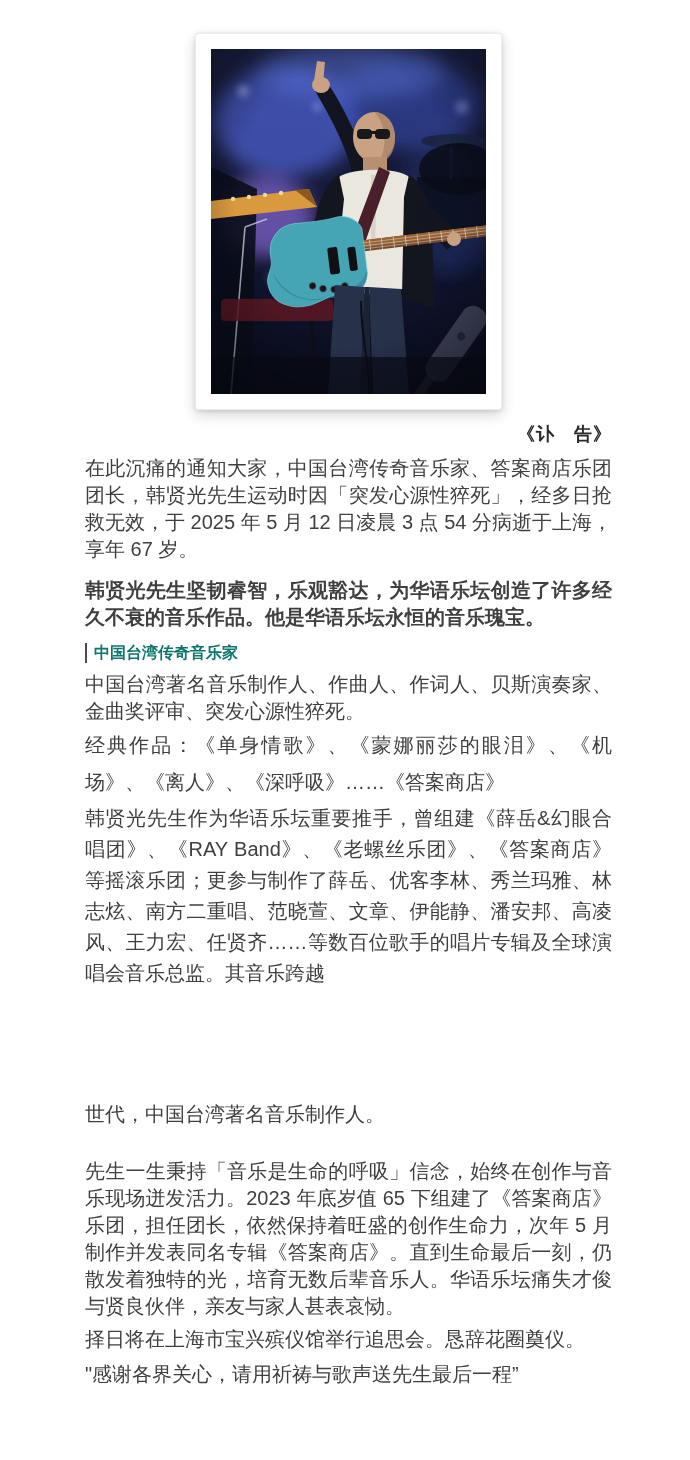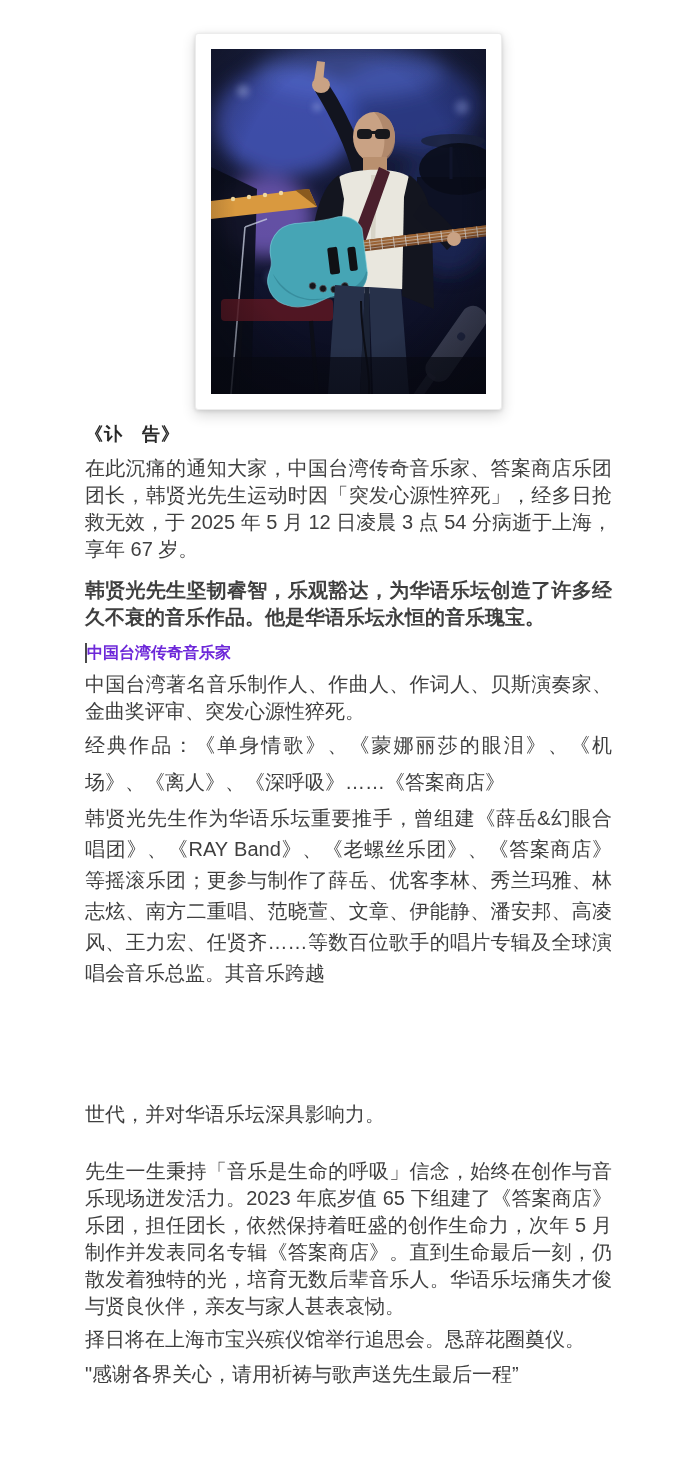--- a/index.html
+++ b/index.html
@@ -21,21 +21,21 @@
     width: 307px;
     padding: 15px;
     background: #ffffff;
     margin: 0 auto;
     border: 1px solid #ececec;
     border-radius: 3px;
     box-shadow: 0 5px 14px rgba(0,0,0,0.16), 0 1px 4px rgba(0,0,0,0.12);
   }
   .photo-frame svg { display: block; }
   .doc-title {
-    text-align: left;
+    text-align: right;
     font-size: 18px;
     font-weight: bold;
     color: #2a2a2a;
     letter-spacing: 1px;
     margin: 12px 0 0 0;
     line-height: 25px;
   }
   .para {
     font-size: 20px;
     line-height: 27px;
@@ -47,23 +47,24 @@
   .para.bio      { margin-top: 8px; }
   .para.works    { line-height: 37px; margin-top: 2px; }
   .para.career   { line-height: 31px; margin-top: 2px; }
   .para.continuation { margin-top: 0; }
   .para.legacy   { margin-top: 30px; }
   .para.memorial { margin-top: 6px; }
   .para.quote    { margin-top: 8px; }
   .section-heading {
     font-size: 16px;
     font-weight: bold;
-    color: #6d28d9;
+    color: #0f766e;
     margin: 12px 0 0 0;
     line-height: 20px;
+    padding-left: 7px;
     border-left: 2px solid #4a4a4a;
   }
   .spacer-gap { height: 112px; }
   .signature {
     margin: 76px 0 0 345px;
     font-size: 15px;
     color: #3f3f3f;
   }
   .signature .sig-line { line-height: 27px; margin-bottom: 12px; }
 </style>
@@ -216,21 +217,21 @@
   <h3 class="section-heading">中国台湾传奇音乐家</h3>
 
   <p class="para bio">中国台湾著名音乐制作人、作曲人、作词人、贝斯演奏家、金曲奖评审、突发心源性猝死。</p>
 
   <p class="para works">经典作品：《单身情歌》、《蒙娜丽莎的眼泪》、《机场》、《离人》、《深呼吸》……《答案商店》</p>
 
   <p class="para career">韩贤光先生作为华语乐坛重要推手，曾组建《薛岳&amp;幻眼合唱团》、《RAY Band》、《老螺丝乐团》、《答案商店》等摇滚乐团；更参与制作了薛岳、优客李林、秀兰玛雅、林志炫、南方二重唱、范晓萱、文章、伊能静、潘安邦、高凌风、王力宏、任贤齐……等数百位歌手的唱片专辑及全球演唱会音乐总监。其音乐跨越</p>
 
   <div class="spacer-gap"></div>
 
-  <p class="para continuation">世代，并对华语乐坛深具影响力。</p>
+  <p class="para continuation">世代，中国台湾著名音乐制作人。</p>
 
   <p class="para legacy">先生一生秉持「音乐是生命的呼吸」信念，始终在创作与音乐现场迸发活力。2023 年底岁值 65 下组建了《答案商店》乐团，担任团长，依然保持着旺盛的创作生命力，次年 5 月制作并发表同名专辑《答案商店》。直到生命最后一刻，仍散发着独特的光，培育无数后辈音乐人。华语乐坛痛失才俊与贤良伙伴，亲友与家人甚表哀恸。</p>
 
   <p class="para memorial">择日将在上海市宝兴殡仪馆举行追思会。恳辞花圈奠仪。</p>
 
   <p class="para quote">"感谢各界关心，请用祈祷与歌声送先生最后一程”</p>
 
   <div class="signature">
     <div class="sig-line">韩贤光遗属</div>
     <div class="sig-line">《单身情歌》乐团</div>

